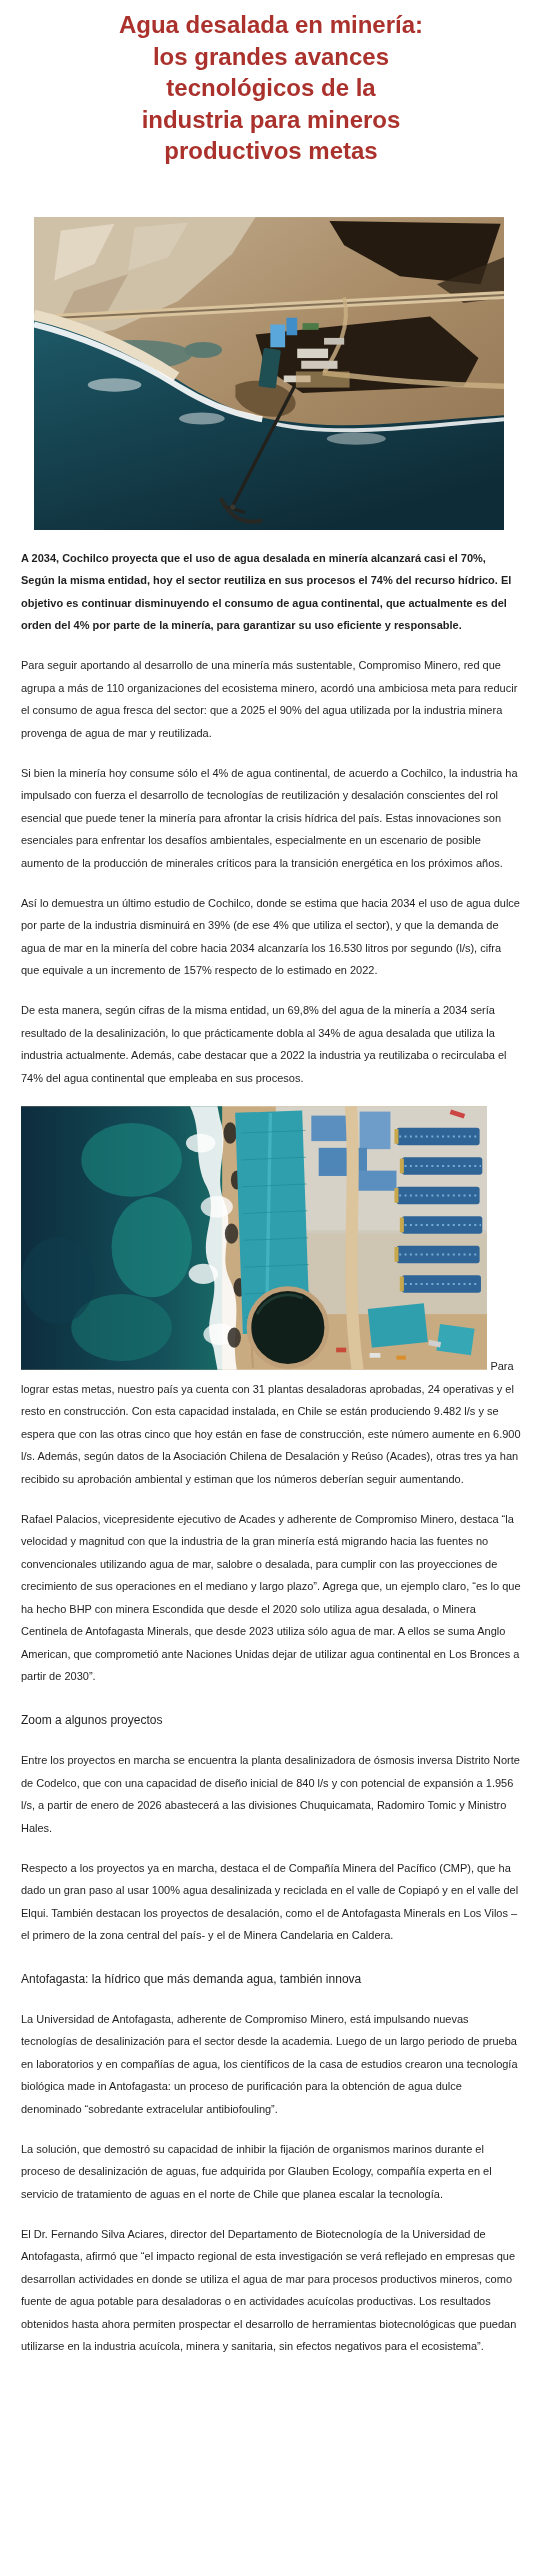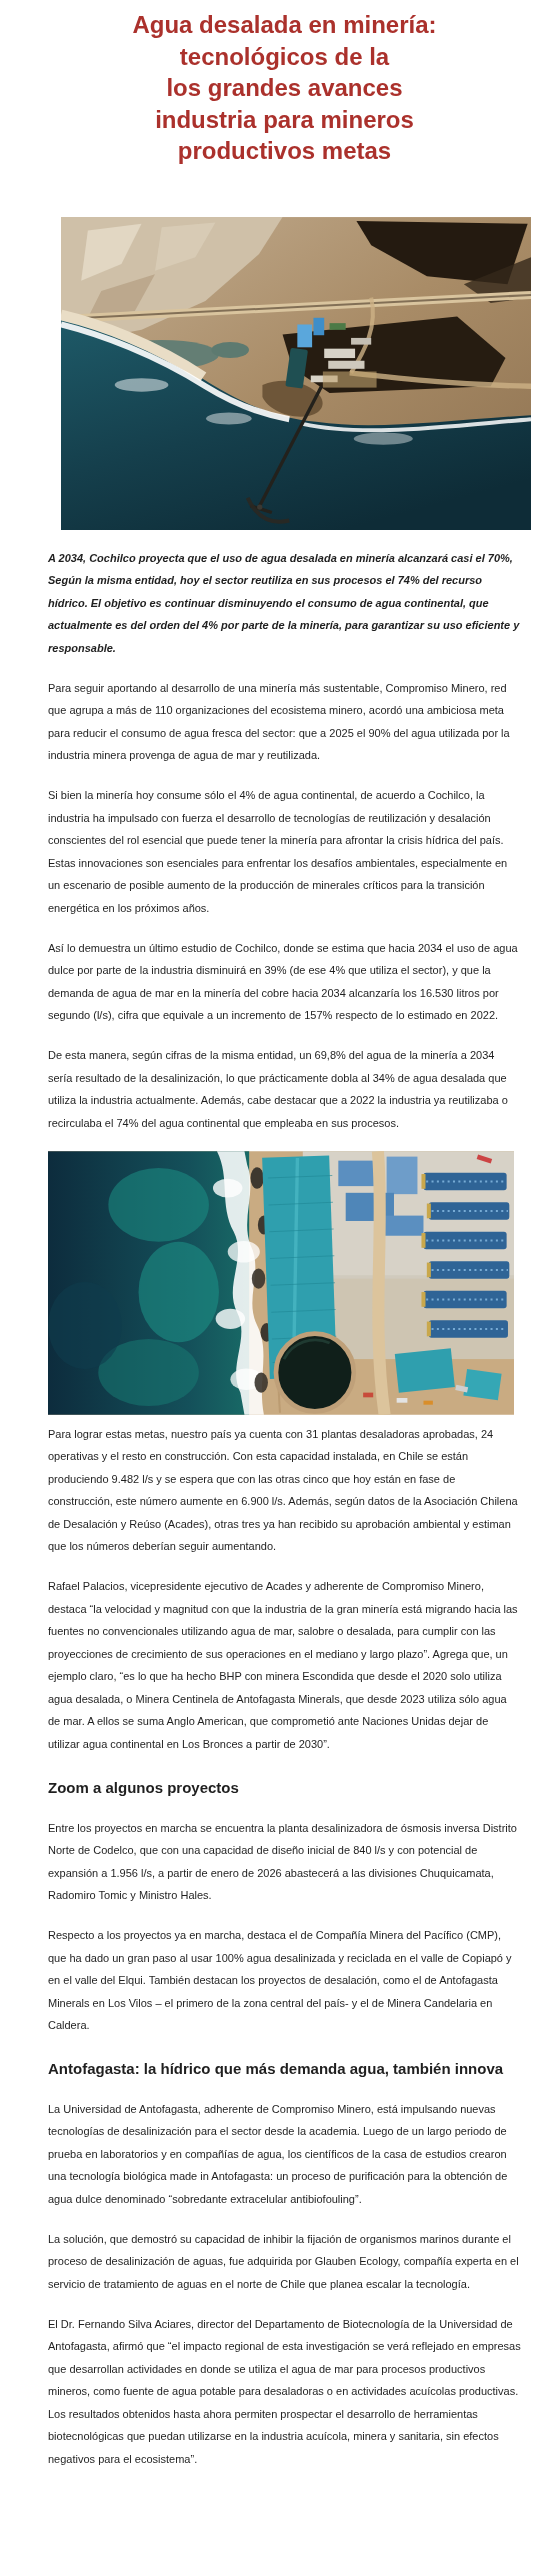--- a/index.html
+++ b/index.html
@@ -11,21 +11,20 @@
   html,body{margin:0;padding:0;}
   body{
     width:537px;
     min-height:2576px;
     background:var(--background);
     color:var(--text);
     font-family:"Liberation Sans","DejaVu Sans",sans-serif;
   }
   .content{
     padding:5.4px 16px 20px 21px;
-    margin-left:27px;
   }
   h1.article-title{
     margin:4px auto 0;
     max-width:339px;
     text-align:center;
     color:var(--title);
     font-size:24px;
     line-height:1.31;
     font-weight:700;
   }
@@ -34,44 +33,43 @@
     margin:50px 0 17.4px 12.7px;
     width:470px;
   }
   p{
     font-size:11px;
     line-height:22.5px;
     margin:0 0 17.4px 0;
   }
   p.lead{
     font-weight:700;
-    font-style:italic;
   }
   .it{}
   h2.section-heading{
-    font-size:15px;
+    font-size:12px;
     line-height:22.5px;
-    font-weight:700;
+    font-weight:400;
     margin:21.5px 0 17.4px 0;
   }
   .inline-img{
     display:inline-block;
     margin-right:3.4px;
   }
   .inline-img svg,.figure-hero svg{display:block;}
 </style>
 </head>
 <body>
 
 <main class="content">
 
   <h1 class="article-title">
     <span class="tline">Agua desalada en minería:</span>
+    <span class="tline">los grandes avances</span>
     <span class="tline">tecnológicos de la</span>
-    <span class="tline">los grandes avances</span>
     <span class="tline">industria para mineros</span>
     <span class="tline">productivos metas</span>
   </h1>
 
   <figure class="figure-hero" style="margin-top:50px;">
     <svg width="470" height="313" viewBox="0 0 700 466" role="img">
       <defs>
         <linearGradient id="gLand" x1="0" y1="0" x2="1" y2="1">
           <stop offset="0" stop-color="#c3ae92"></stop>
             <stop offset="0.5" stop-color="#a98c67"></stop>

